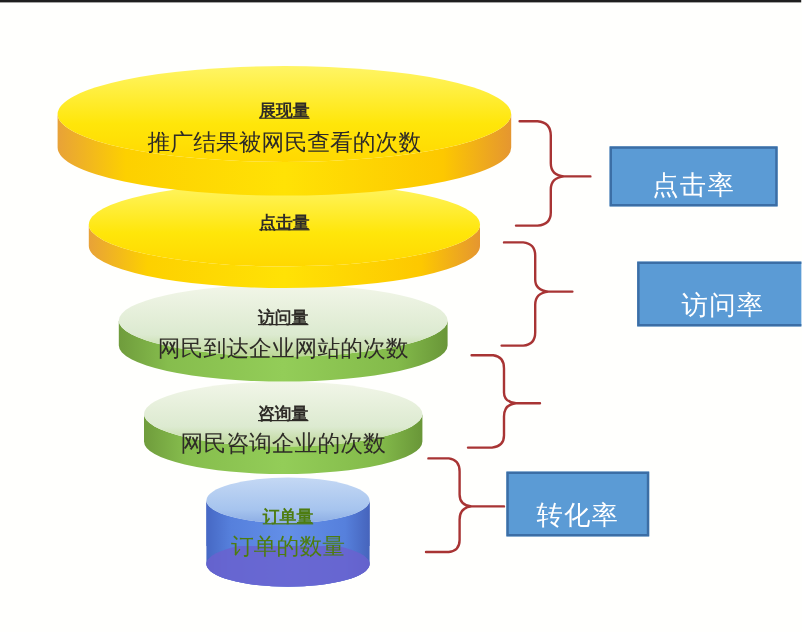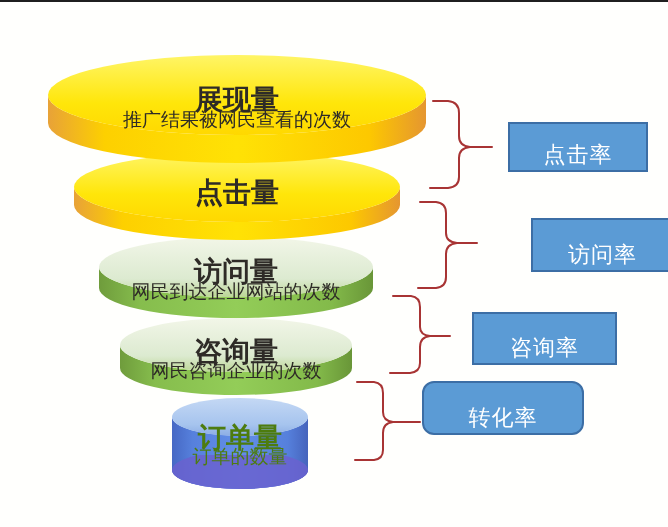--- a/index.html
+++ b/index.html
@@ -21,21 +21,21 @@
     position:absolute;left:0;top:0;width:668px;height:527px;
   }
   .layer-text{
     position:absolute;
     text-align:center;
     color:#2e2b27;
     line-height:1.15;
     pointer-events:none;
     white-space:nowrap;
   }
-  .layer-title{font-size:28px;font-weight:bold;}
+  .layer-title{font-size:14px;font-weight:bold;text-decoration:underline;}
   .layer-desc{font-size:19px;font-weight:normal;}
   .blue-text{color:#4d7c0f;}
   .rate-box{
     position:absolute;
     background:#5b9bd5;
     border:2px solid #3c6ea5;
     display:flex;align-items:flex-end;justify-content:center;
     color:#ffffff;
     font-size:22px;
     letter-spacing:1px;
@@ -137,19 +137,16 @@
 
   <div class="layer-text layer-title blue-text" style="left:90px;top:422px;width:300px;">订单量</div>
   <div class="layer-text layer-desc blue-text" style="left:90px;top:446px;width:300px;">订单的数量</div>
 
   <div class="rate-box" style="left:508px;top:122px;width:140px;height:50px;">
     <span>点击率</span>
   </div>
   <div class="rate-box" style="left:499px;top:218px;width:143px;height:54px;margin-left:32px;">
     <span>访问率</span>
   </div>
-  <div class="rate-box" style="left:472px;top:312px;width:145px;height:53px;">
-    <span>咨询率</span>
-  </div>
-  <div class="rate-box" style="left:422px;top:381px;width:162px;height:54px;border-radius:12px;">
+  <div class="rate-box" style="left:422px;top:393px;width:119px;height:54px;">
     <span>转化率</span>
   </div>
 </div>
 
 </body></html>

